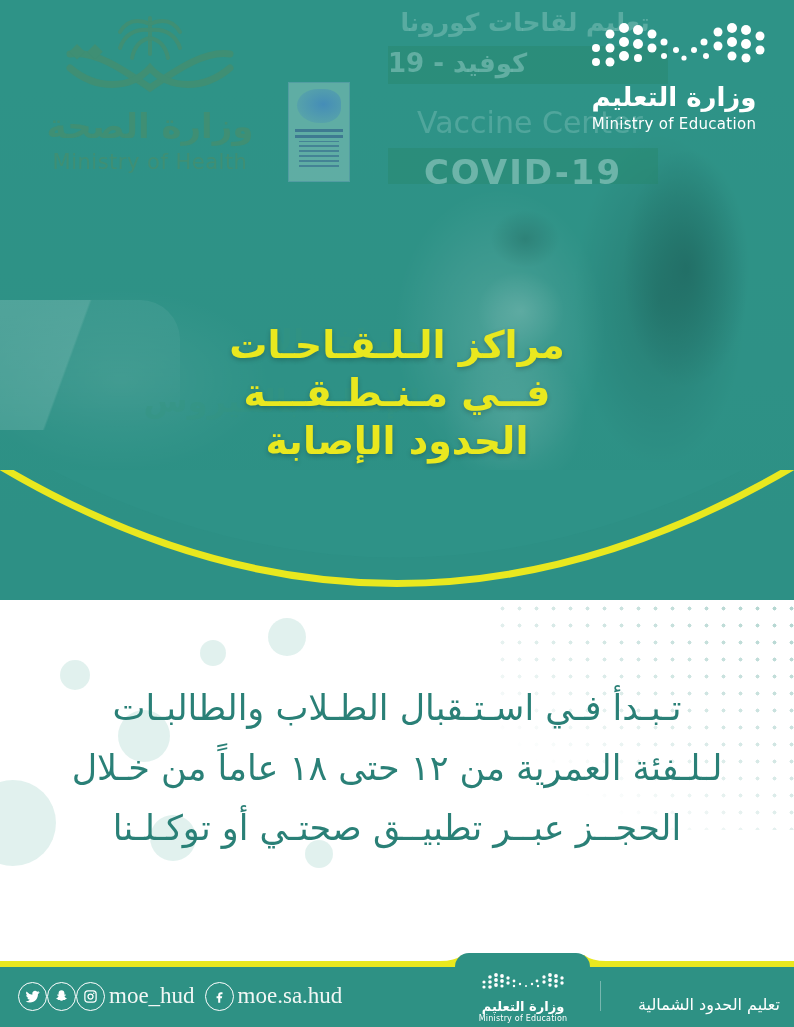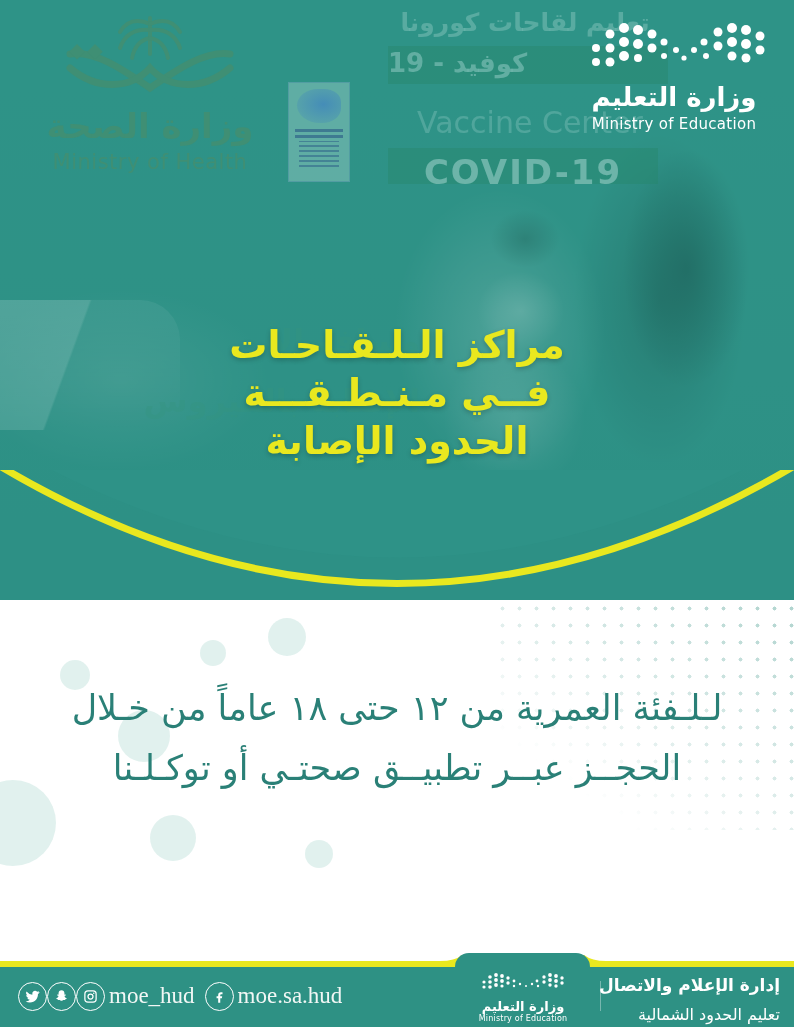--- a/index.html
+++ b/index.html
@@ -181,21 +181,21 @@
   .handle{color:#f2f7f5;font-family:"Liberation Serif","DejaVu Serif",serif;
           font-size:23px;margin:0 10px 0 4px;white-space:nowrap;}
 
   .foot-moe{position:absolute;left:462px;top:16px;width:122px;height:52px;text-align:center;}
   .foot-moe .fdots{width:94px;height:22px;margin:0 auto;}
   .foot-moe .fm-ar{font-size:13px;font-weight:600;color:#fff;letter-spacing:.5px;margin-top:2px;}
   .foot-moe .fm-en{font-size:8px;color:#fff;direction:ltr;letter-spacing:.2px;}
 
   .foot-right{position:absolute;right:14px;top:20px;text-align:right;color:#ffffff;}
   .foot-right .fr1{font-size:17px;font-weight:700;letter-spacing:.3px;}
-  .foot-right .fr2{font-size:16px;font-weight:400;margin-top:10px;letter-spacing:.3px;}
+  .foot-right .fr2{font-size:16px;font-weight:400;margin-top:20px;letter-spacing:.3px;}
   .foot-divider{position:absolute;left:600px;top:26px;width:1px;height:30px;background:rgba(255,255,255,.35);}
 </style>
 </head>
 <body>
 
 <div class="poster">
 
   <div class="hero">
     <div class="photo">
       <div class="equipment"></div>
@@ -305,20 +305,21 @@
     <div class="halftone"></div>
     <div class="blob b1"></div>
     <div class="blob b2"></div>
     <div class="blob b3"></div>
     <div class="blob b4"></div>
     <div class="blob b5"></div>
     <div class="blob b6"></div>
     <div class="blob b7"></div>
 
     <div class="body-text">
+      <span class="t-l">تـبـدأ فـي اسـتـقبال الطـلاب والطالبـات</span>
       <span class="t-l">لـلـفئة العمرية من ١٢ حتى ١٨ عاماً من خـلال</span>
       <span class="t-l">الحجــز عبــر تطبيــق صحتـي أو توكـلـنا</span>
     </div>
   </div>
 
   <div class="footer-wrap">
     <svg class="footer-yellow" viewBox="0 0 794 72" preserveAspectRatio="none">
       <path d="M0,6 L440,6 Q455,6 462,0 L584,0 Q592,6 606,6 L794,6 L794,72 L0,72 Z" fill="#e9e81f"></path>
     </svg>
     <div class="footer-teal"></div>
@@ -386,18 +387,17 @@
             <circle cx="86" cy="12" r="1.7"></circle>
         </g>
       </svg>
       <div class="fm-ar">وزارة التعليم</div>
       <div class="fm-en">Ministry of Education</div>
     </div>
 
     <div class="foot-divider"></div>
 
     <div class="foot-right">
-      <div class="fr1">إدارة الإعلام والاتصال</div>
       <div class="fr2">تعليم الحدود الشمالية</div>
     </div>
   </div>
 
 </div>
 
 </body></html>

